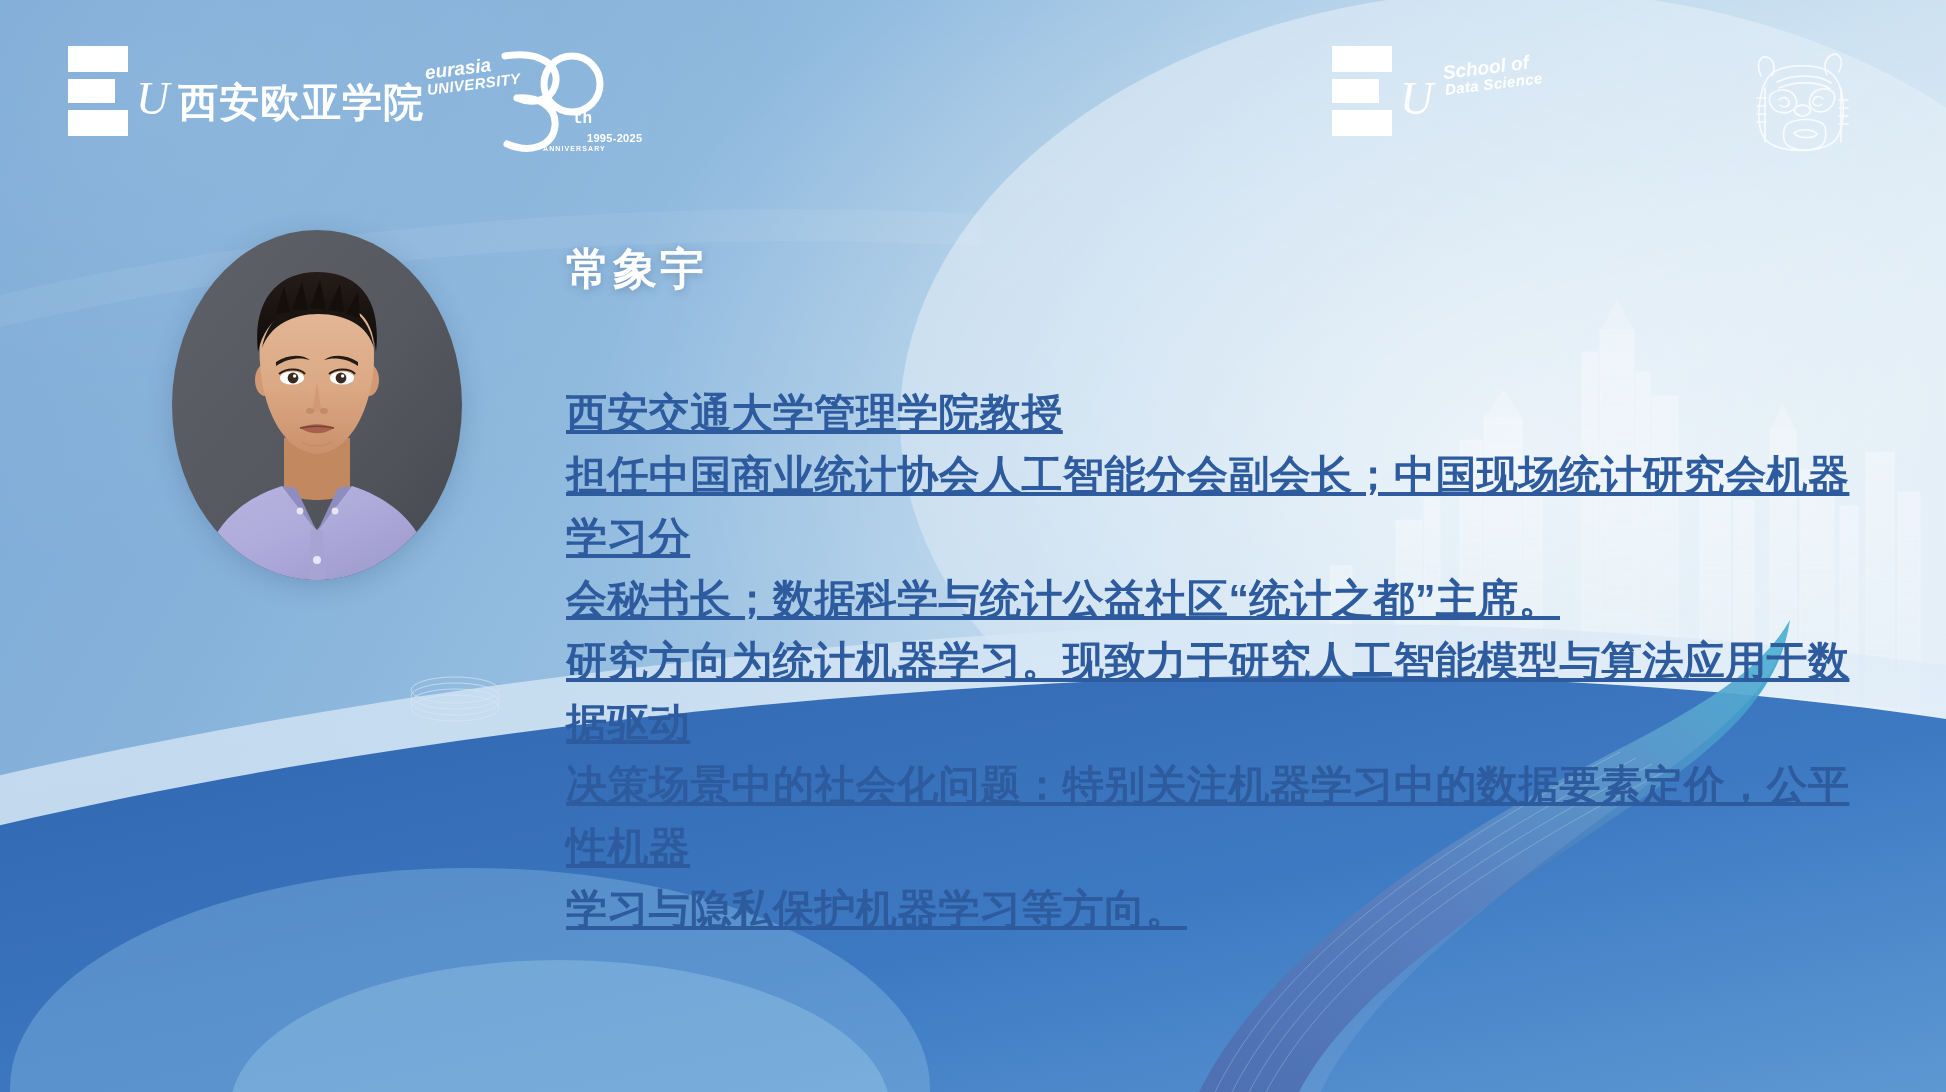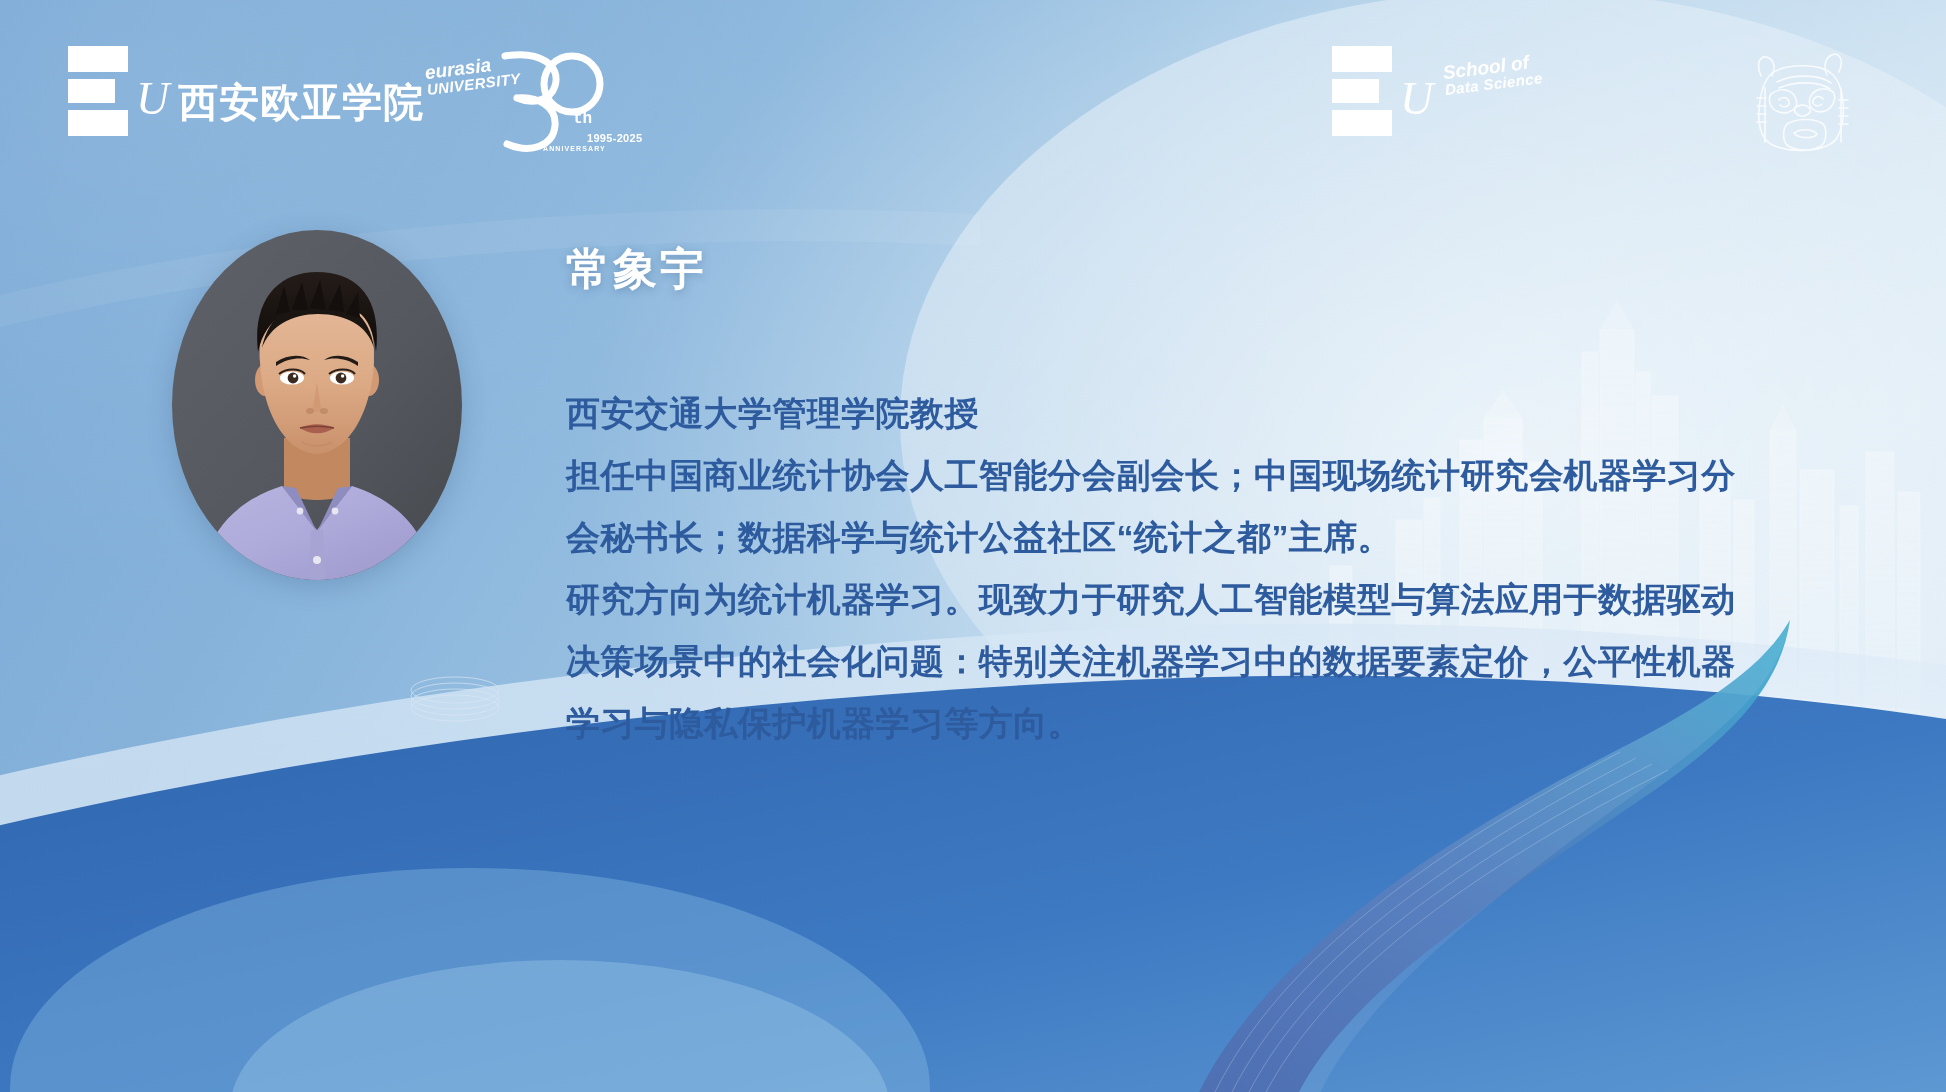--- a/index.html
+++ b/index.html
@@ -73,22 +73,22 @@
   .portrait svg{display:block;width:290px;height:350px;}
 
   
   .name{
     position:absolute;left:566px;top:240px;color:#ffffff;
     font-size:44px;font-weight:700;letter-spacing:3px;
     text-shadow:0 2px 8px rgba(45,80,130,.35);
   }
   .bio{
     position:absolute;left:566px;top:382px;width:1300px;
-    color:#2d5b9e;font-size:34px;font-weight:700;
-    line-height:62px;letter-spacing:0.4px;
+    color:#2d5b9e;font-size:41px;font-weight:700;
+    line-height:62px;letter-spacing:0.4px;text-decoration:underline;
   }
   .bio p{margin:0;white-space:pre-wrap;}
 </style>
 </head>
 <body>
 
 <div id="slide">
 
   <div class="bg-layer">
     <svg class="bg-svg" viewBox="0 0 1946 1092" preserveAspectRatio="none">

